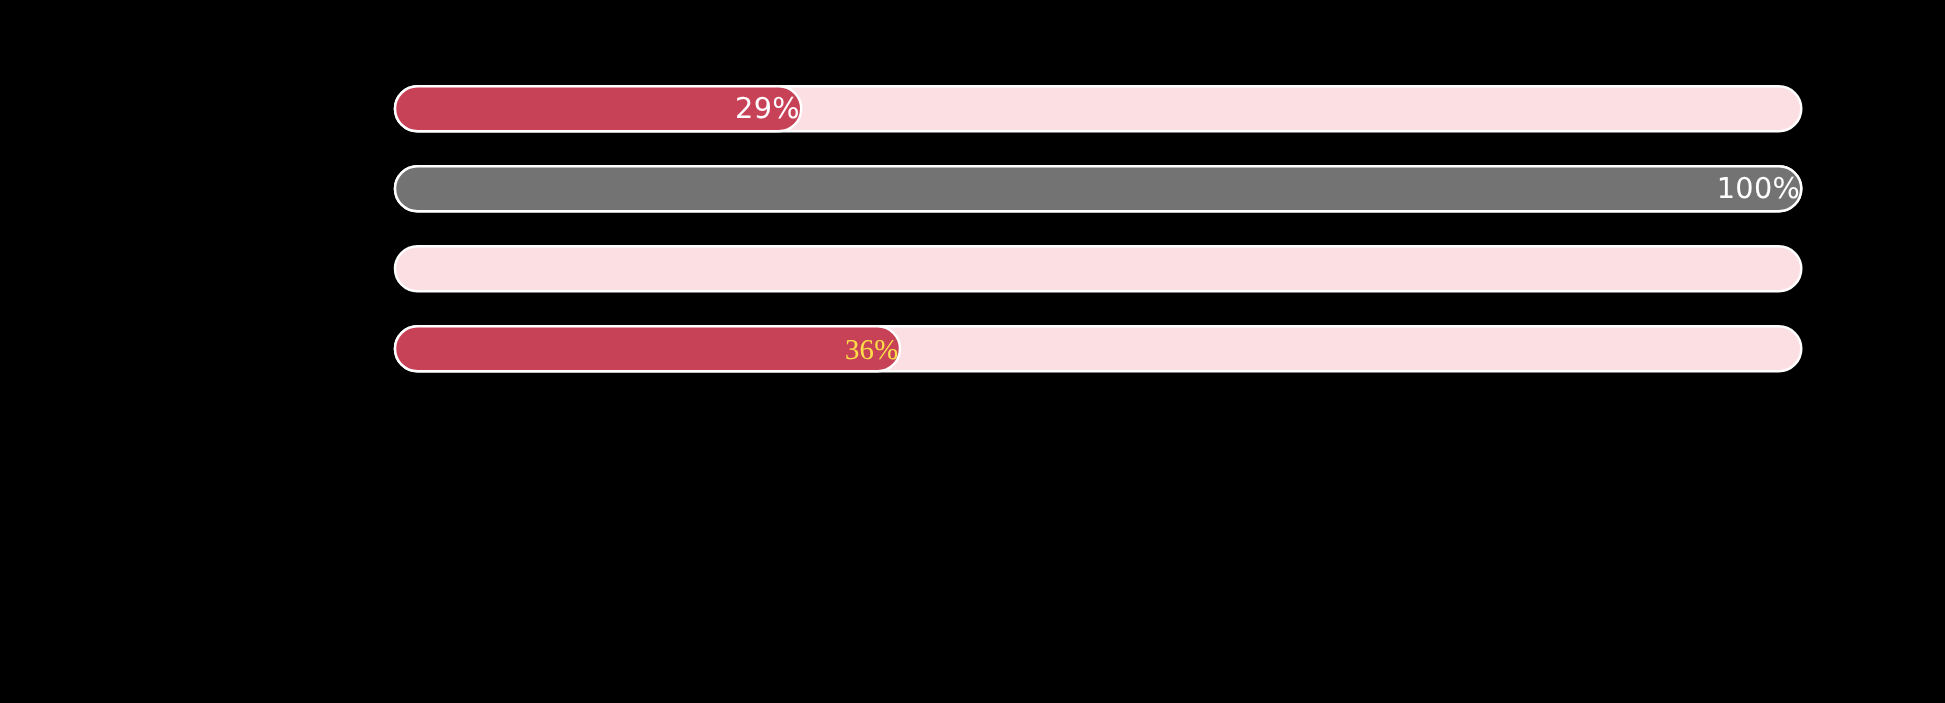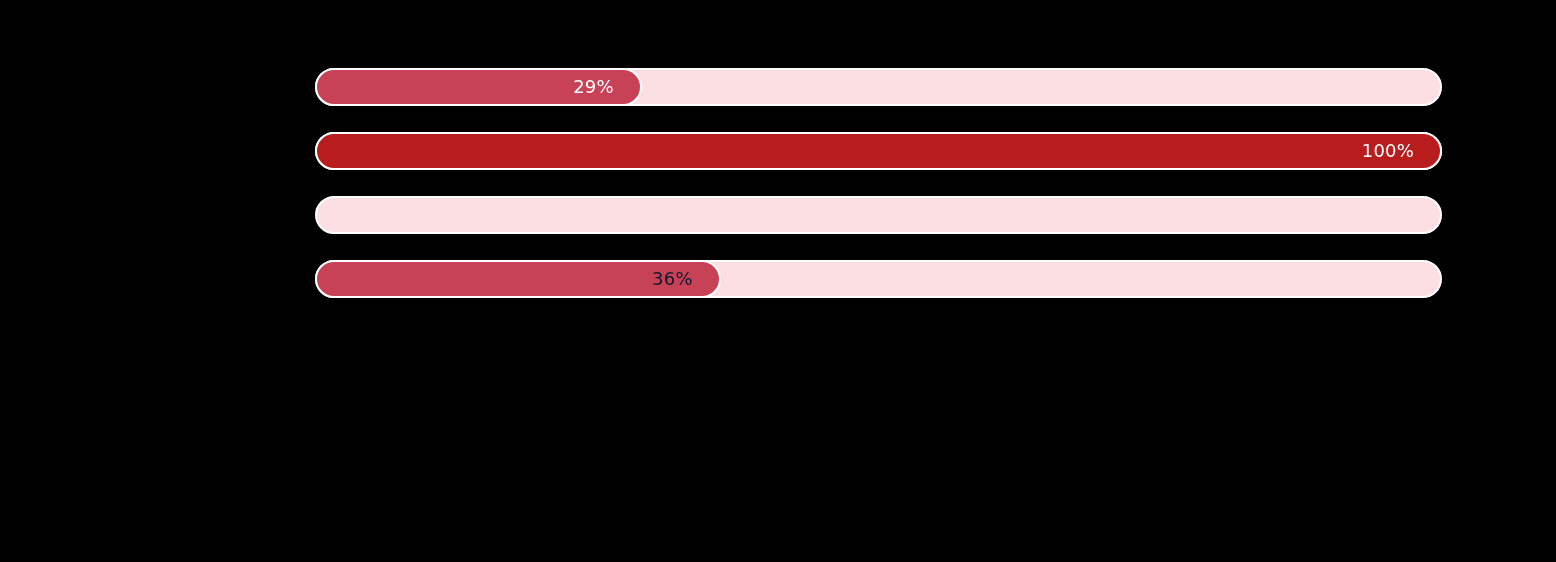--- a/index.html
+++ b/index.html
@@ -65,25 +65,24 @@
     border: 2px solid #FFFFFF;
     border-radius: 19px;
     display: flex;
     align-items: center;
     justify-content: flex-end;
     overflow: hidden;
   }
 
   .bar-value {
     color: #FFFFFF;
-    font-size: 18px;
+    font-size: 23px;
     font-weight: 400;
     letter-spacing: 0.2px;
     line-height: 1;
-    padding-right: 26px;
     white-space: nowrap;
   }
 
   .cat-label {
     position: absolute;
     right: 100%;
     top: 0;
     height: 38px;
     display: flex;
     align-items: center;
@@ -105,32 +104,32 @@
       <div class="cat-label"></div>
       <div class="bar-track" style="background: rgb(251, 223, 226); border-color: rgb(255, 255, 255);"></div>
       <div class="bar-fill" style="width: 29%; background: rgb(200, 66, 87); border-color: rgb(255, 255, 255);">
         <span class="bar-value" style="color: rgb(255, 255, 255);">29%</span>
       </div>
     </div>
 
     <div class="bar-row r1">
       <div class="cat-label"></div>
       <div class="bar-track" style="background: rgb(251, 223, 226); border-color: rgb(255, 255, 255);"></div>
-      <div class="bar-fill" style="width: 100%; background: #b91c1c; border-color: rgb(255, 255, 255);">
+      <div class="bar-fill" style="width: 100%; background: #737373; border-color: rgb(255, 255, 255);">
         <span class="bar-value" style="color: rgb(255, 255, 255);">100%</span>
       </div>
     </div>
 
     <div class="bar-row r2">
       <div class="cat-label"></div>
       <div class="bar-track" style="background: rgb(251, 223, 226); border-color: rgb(255, 255, 255);"></div>
     </div>
 
     <div class="bar-row r3">
       <div class="cat-label"></div>
       <div class="bar-track" style="background: rgb(251, 223, 226); border-color: rgb(255, 255, 255);"></div>
       <div class="bar-fill" style="width: 36%; background: rgb(200, 66, 87); border-color: rgb(255, 255, 255);">
-        <span class="bar-value" style="color: #0f172a;">36%</span>
+        <span class="bar-value" style="color: #fde047; font-family: Liberation Serif, serif;">36%</span>
       </div>
     </div>
 
   </div>
 </div>
 
 </body></html>

